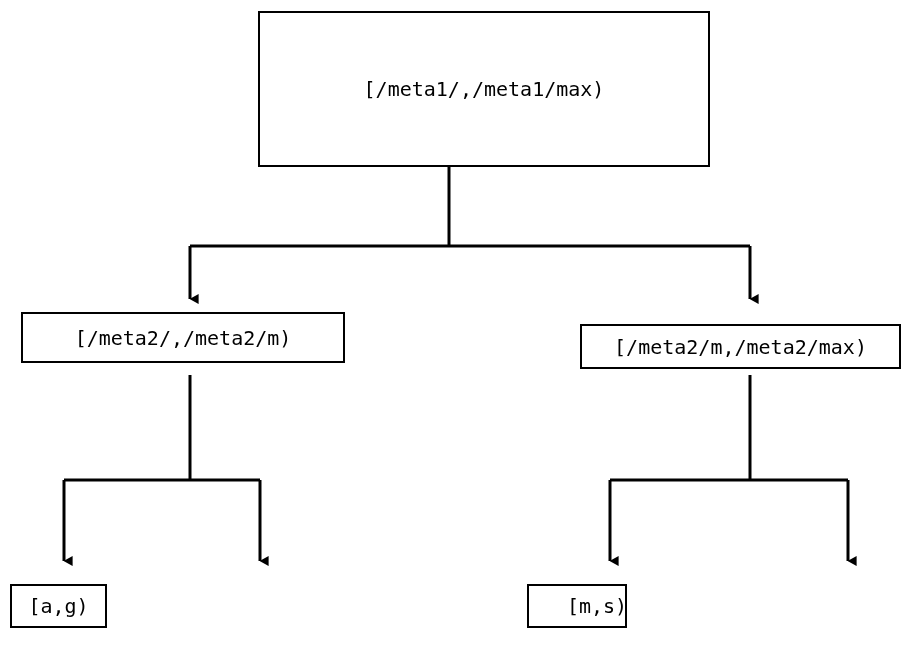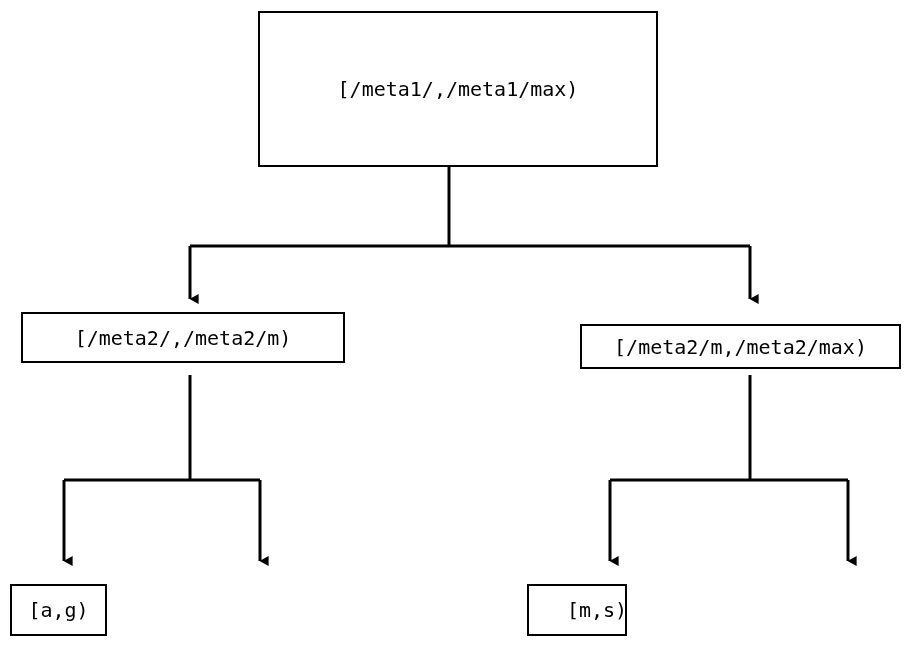--- a/index.html
+++ b/index.html
@@ -37,38 +37,38 @@
     color: #000000;
     font-family: "DejaVu Sans Mono", "Liberation Mono", monospace;
     font-size: 20px;
     line-height: 1;
     letter-spacing: 0px;
     white-space: nowrap;
   }
   .node-root {
     left: 258px;
     top: 11px;
-    width: 400px;
+    width: 452px;
     height: 156px;
   }
   .node-mid-left {
     left: 21px;
     top: 312px;
     width: 324px;
     height: 51px;
   }
   .node-mid-right {
     left: 580px;
     top: 324px;
     width: 321px;
     height: 45px;
   }
   .node-leaf {
     top: 584px;
-    height: 52px;
+    height: 44px;
   }
   .node-leaf-1 { left: 10px;  width: 97px; }
   .node-leaf-2 { left: 205px; width: 97px; }
   .node-leaf-3 { left: 527px; width: 100px; padding-left: 40px; }
   .node-leaf-4 { left: 777px; width: 123px; }
 </style>
 </head>
 <body>
 
 <div id="canvas">

